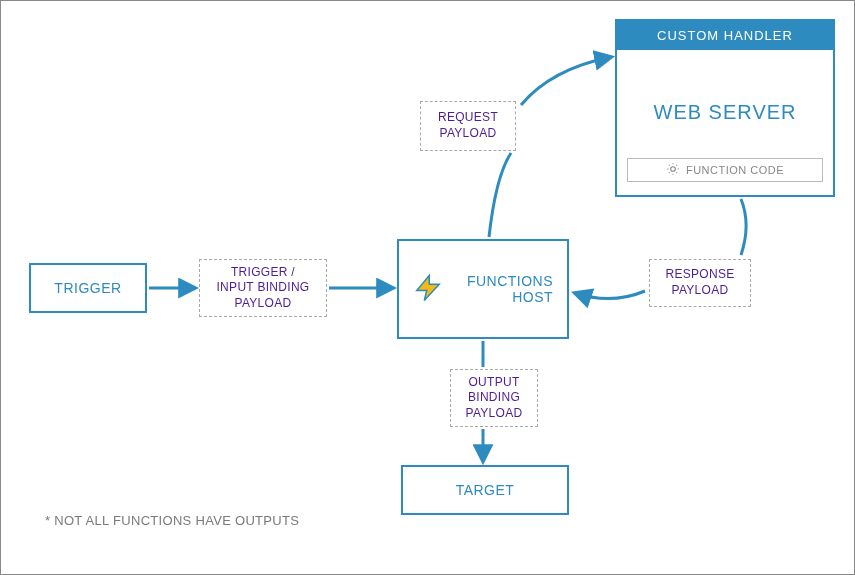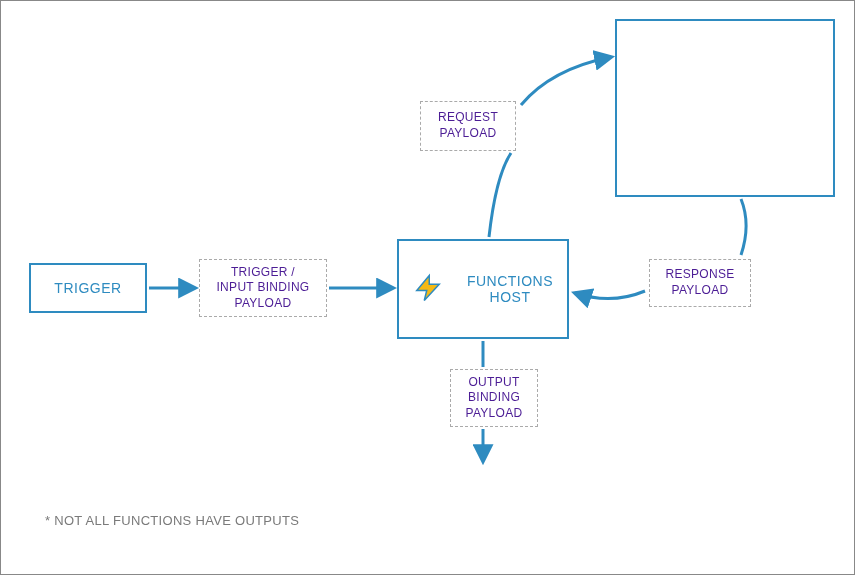--- a/index.html
+++ b/index.html
@@ -122,43 +122,61 @@
 PAYLOAD</span>
   </div>
 
   <div class="box-solid" style="left:396px; top:238px; width:172px; height:100px;">
     <div class="fn-host-inner">
       <span>
         <svg width="30" height="30" viewBox="0 0 24 24">
           <polygon points="13,2 3,14 11,14 9,22 21,9 13,9" fill="#f5b914" stroke="#2e8bc0" stroke-width="1.2"></polygon>
         </svg>
       </span>
-      <span style="white-space:pre-line; text-align:center;margin-left:16px;">FUNCTIONS
+      <span style="white-space:pre-line; text-align:right;margin-left:16px;">FUNCTIONS
 HOST</span>
     </div>
   </div>
 
   <div class="box-dashed" style="left:419px; top:100px; width:96px; height:50px; white-space:pre-line;">
     <span>REQUEST
 PAYLOAD</span>
   </div>
 
   <div class="box-dashed" style="left:648px; top:258px; width:102px; height:48px; white-space:pre-line;align-items:center;">
     <span>RESPONSE
 PAYLOAD</span>
   </div>
 
   <div class="box-dashed" style="left:449px; top:368px; width:88px; height:58px; white-space:pre-line;text-align:center;">
     <span>OUTPUT
 BINDING
 PAYLOAD</span>
   </div>
 
+  <div class="box-solid" style="left:400px; top:464px; width:168px; height:50px;">
+    <span>TARGET</span>
+  </div>
 
   <div class="ch-container" style="left:614px; top:18px; width:220px; height:178px;">
+    <div class="ch-header">
+      <span>CUSTOM HANDLER</span>
+    </div>
+    <div class="ch-body">
+      <div class="ch-title">WEB SERVER</div>
+      <div class="ch-funcbox">
+        <span>
+          <svg class="gear-icon" viewBox="0 0 24 24">
+            <path fill="none" stroke="#888" stroke-width="1.8" d="M12 8a4 4 0 100 8 4 4 0 000-8z"></path>
+            <path fill="none" stroke="#888" stroke-width="1.8" d="M12 2v2M12 20v2M4.9 4.9l1.4 1.4M17.7 17.7l1.4 1.4M2 12h2M20 12h2M4.9 19.1l1.4-1.4M17.7 6.3l1.4-1.4"></path>
+          </svg>
+        </span>
+        <span>FUNCTION CODE</span>
+      </div>
+    </div>
   </div>
 
   <div class="note" style="left:44px; top:512px;">
     <span>* NOT ALL FUNCTIONS HAVE OUTPUTS</span>
   </div>
 
   <svg class="conn" width="855" height="575">
     <defs>
       <marker id="arrow" viewBox="0 0 10 10" refX="8" refY="5" markerWidth="7" markerHeight="7" orient="auto-start-reverse">
         <path d="M 0 0 L 10 5 L 0 10 z" fill="#2e8bc0"></path>

